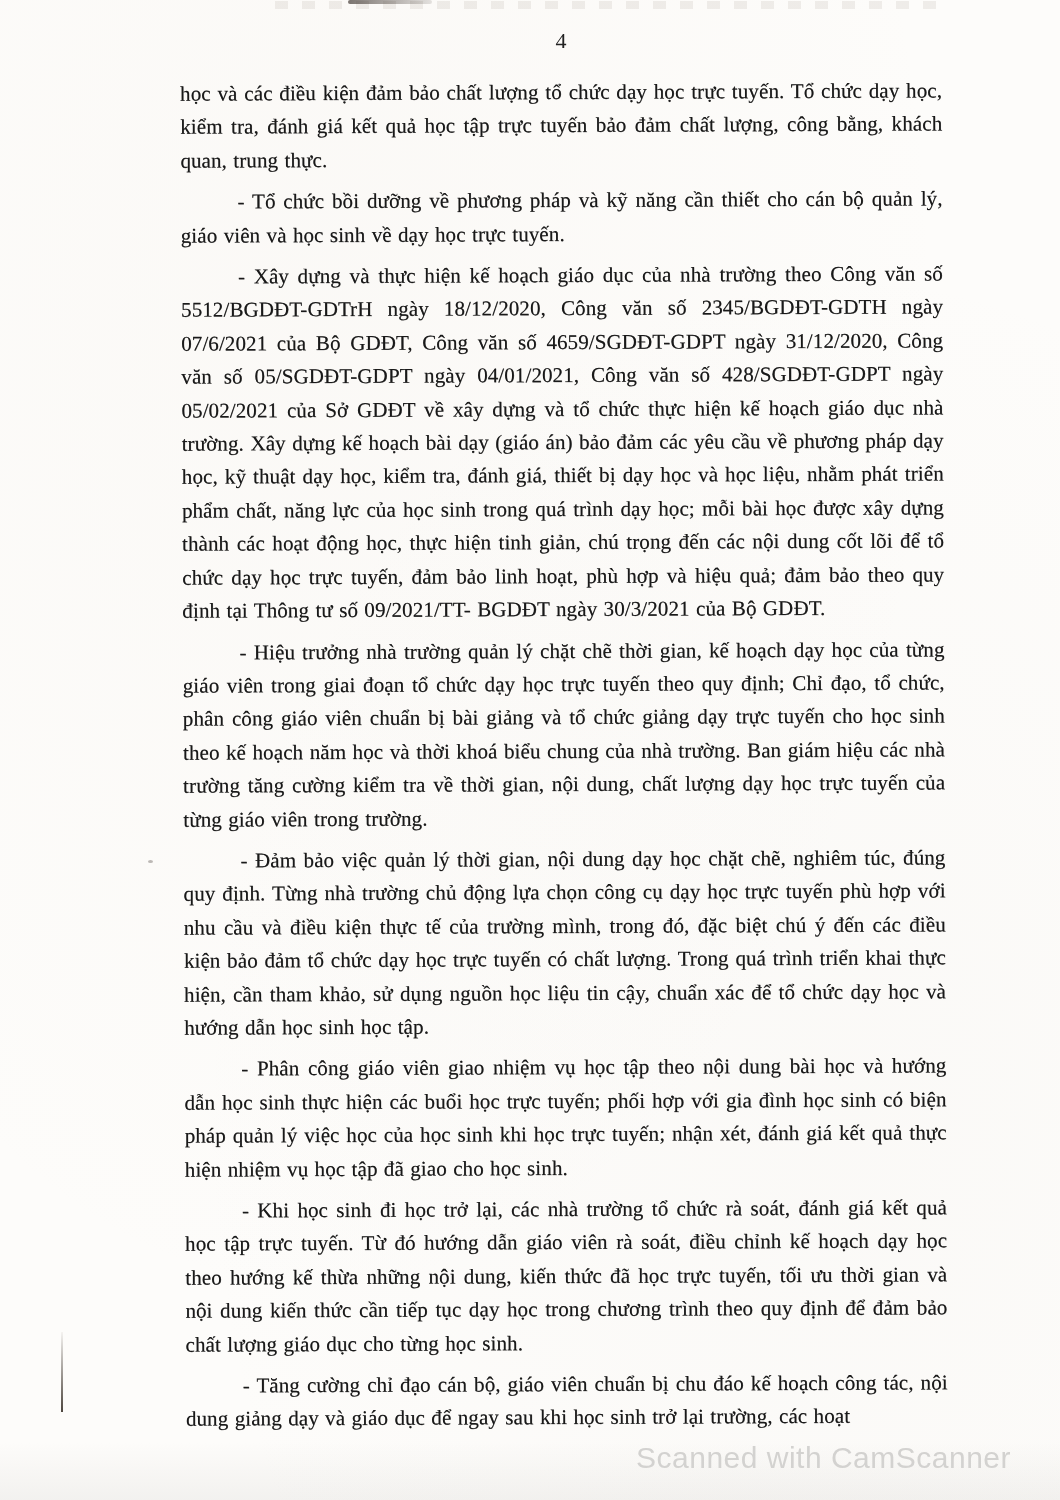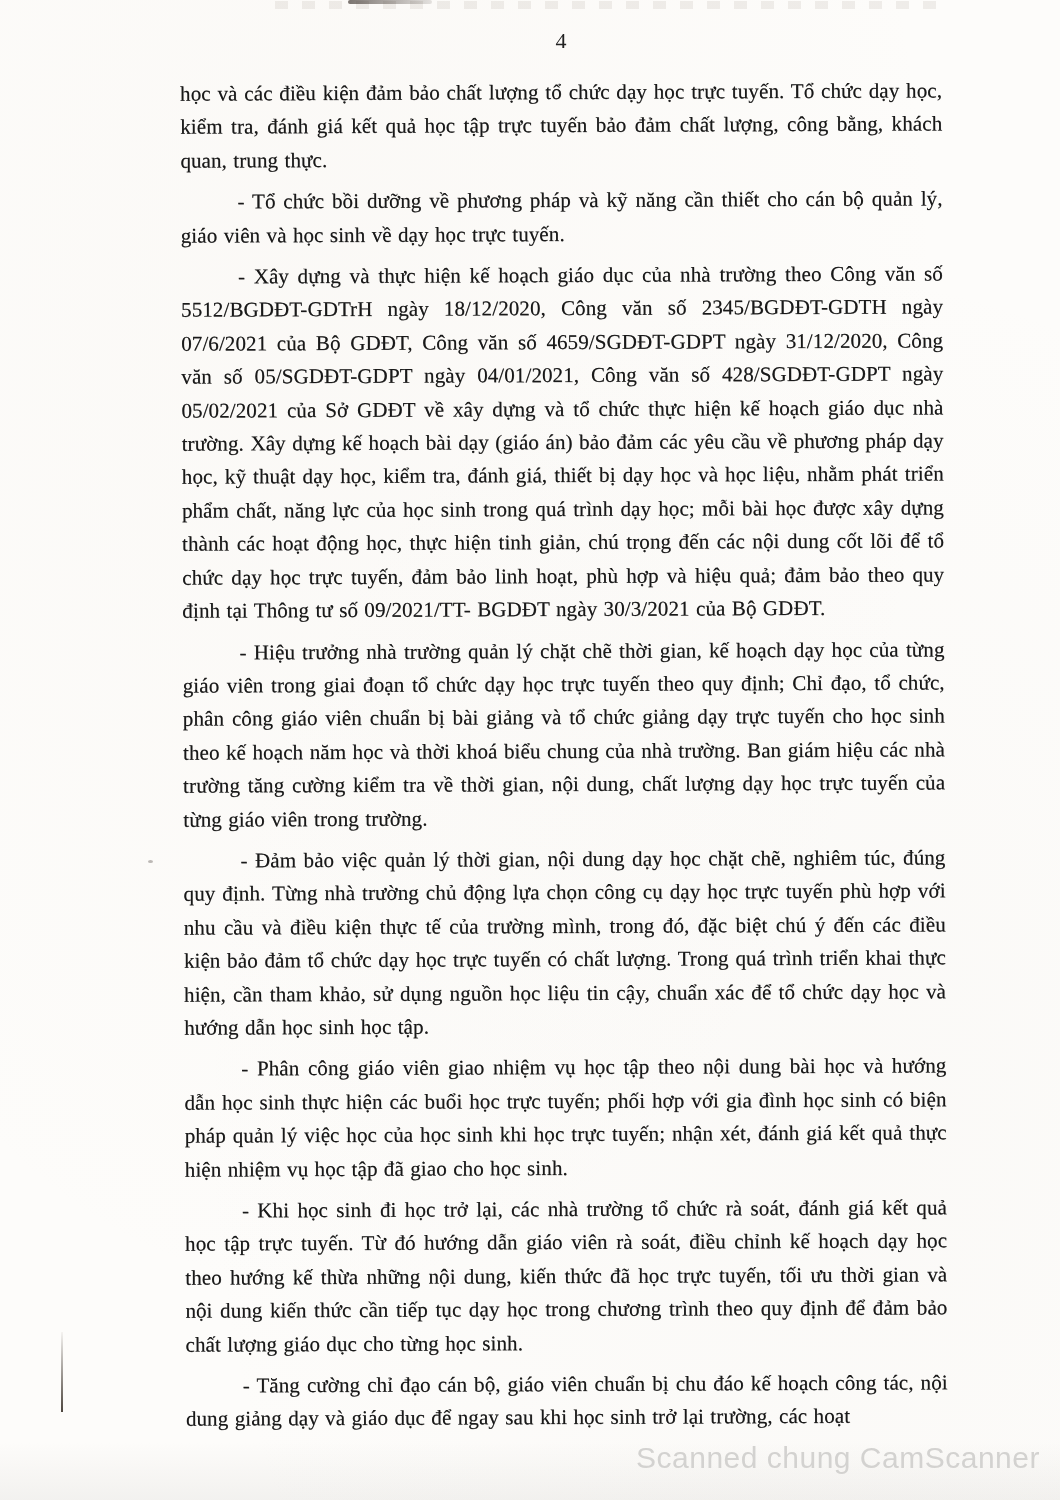--- a/index.html
+++ b/index.html
@@ -132,15 +132,15 @@
     <p class="para">- Đảm bảo việc quản lý thời gian, nội dung dạy học chặt chẽ, nghiêm túc, đúng quy định. Từng nhà trường chủ động lựa chọn công cụ dạy học trực tuyến phù hợp với nhu cầu và điều kiện thực tế của trường mình, trong đó, đặc biệt chú ý đến các điều kiện bảo đảm tổ chức dạy học trực tuyến có chất lượng. Trong quá trình triển khai thực hiện, cần tham khảo, sử dụng nguồn học liệu tin cậy, chuẩn xác để tổ chức dạy học và hướng dẫn học sinh học tập.</p>
     <p class="para">- Phân công giáo viên giao nhiệm vụ học tập theo nội dung bài học và hướng dẫn học sinh thực hiện các buổi học trực tuyến; phối hợp với gia đình học sinh có biện pháp quản lý việc học của học sinh khi học trực tuyến; nhận xét, đánh giá kết quả thực hiện nhiệm vụ học tập đã giao cho học sinh.</p>
     <p class="para">- Khi học sinh đi học trở lại, các nhà trường tổ chức rà soát, đánh giá kết quả học tập trực tuyến. Từ đó hướng dẫn giáo viên rà soát, điều chỉnh kế hoạch dạy học theo hướng kế thừa những nội dung, kiến thức đã học trực tuyến, tối ưu thời gian và nội dung kiến thức cần tiếp tục dạy học trong chương trình theo quy định để đảm bảo chất lượng giáo dục cho từng học sinh.</p>
     <p class="para">- Tăng cường chỉ đạo cán bộ, giáo viên chuẩn bị chu đáo kế hoạch công tác, nội dung giảng dạy và giáo dục để ngay sau khi học sinh trở lại trường, các hoạt</p>
   </div>
 
   <div class="left-line-artifact"></div>
   <div class="left-speck"></div>
   <div class="bottom-band"></div>
 
-  <div class="watermark">Scanned chung CamScanner</div>
+  <div class="watermark">Scanned with CamScanner</div>
 
 </div>
 
 </body></html>

